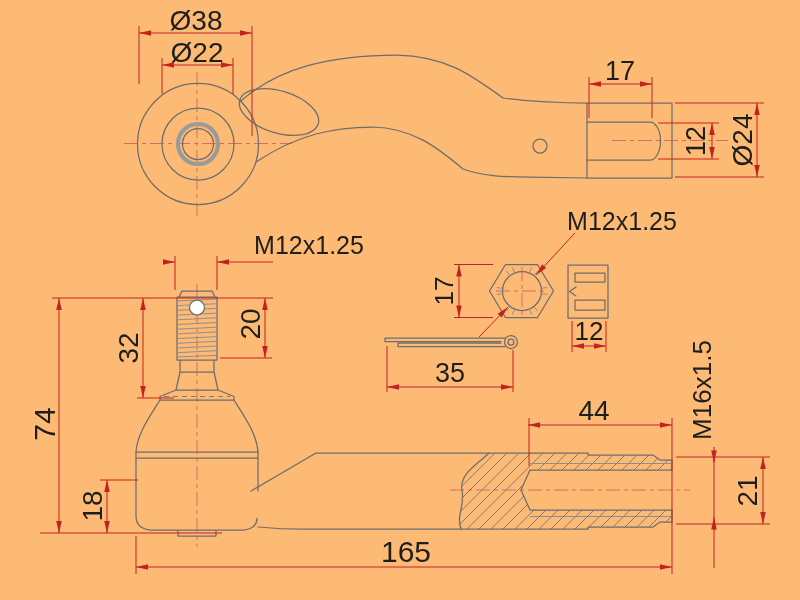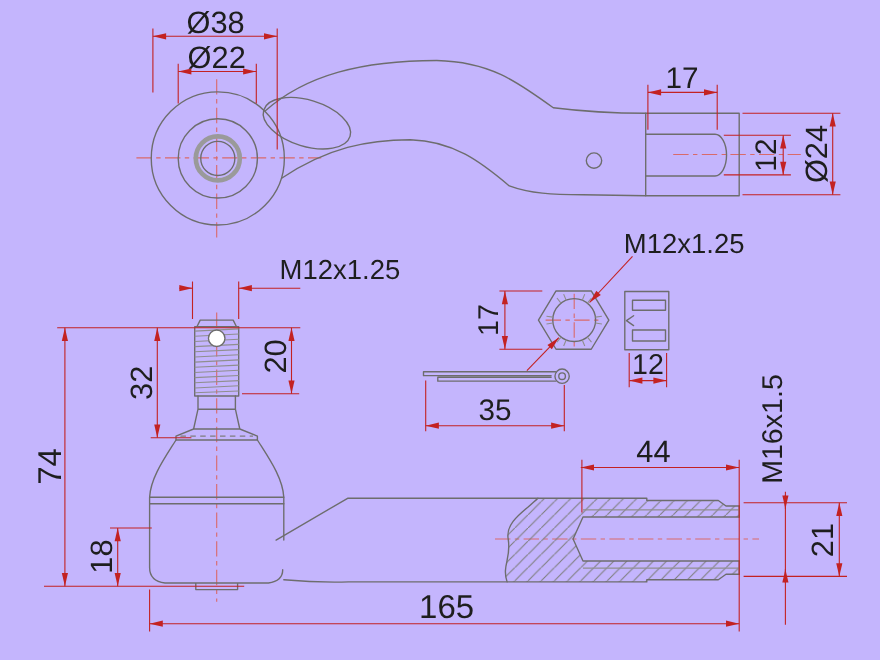--- a/index.html
+++ b/index.html
@@ -1,17 +1,17 @@
 <!DOCTYPE html>
 <html><head>
 <meta charset="utf-8">
 <style>
   html,body{margin:0;padding:0;background:#e8e8e8;}
   .canvas{
-    width:800px;height:600px;position:relative;background:#c4b5fd;
+    width:800px;height:600px;position:relative;background:#fdba74;
     outline:1px solid #c6c6c6;overflow:hidden;
     font-family:"Liberation Sans", sans-serif;
   }
   svg{display:block;}
   
   .out{stroke:#6d6d6d;stroke-width:1.25;fill:none;stroke-linecap:round;stroke-linejoin:round;}
   .out2{stroke:#8f8f8f;stroke-width:1;fill:none;}
   .thick{stroke:#9a9a9a;stroke-width:4.2;fill:none;}
   
   .dim{stroke:#c32222;stroke-width:1;fill:none;marker-start:url(#ar);marker-end:url(#ar);}

